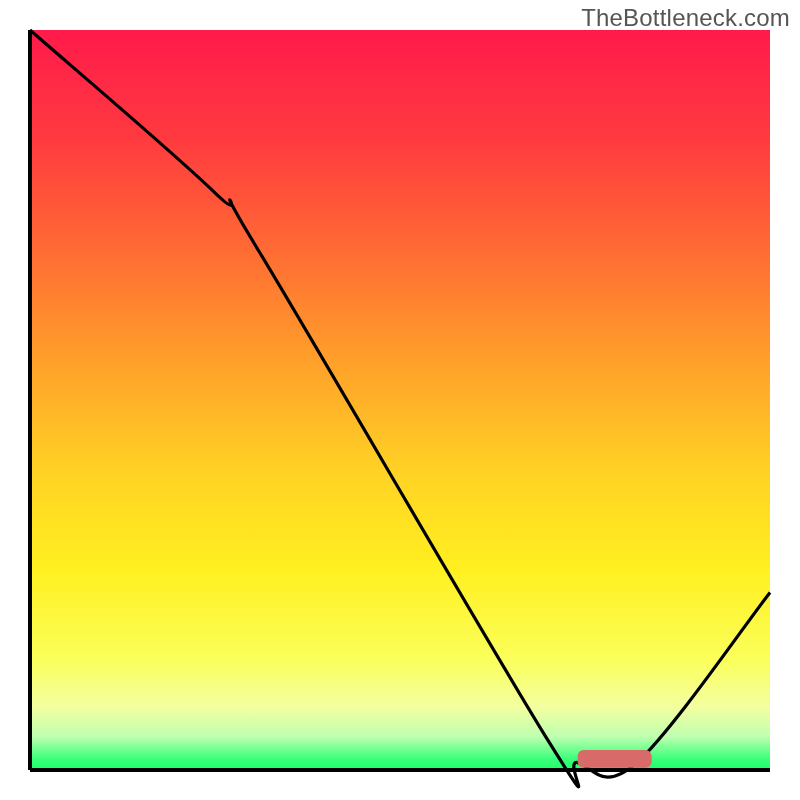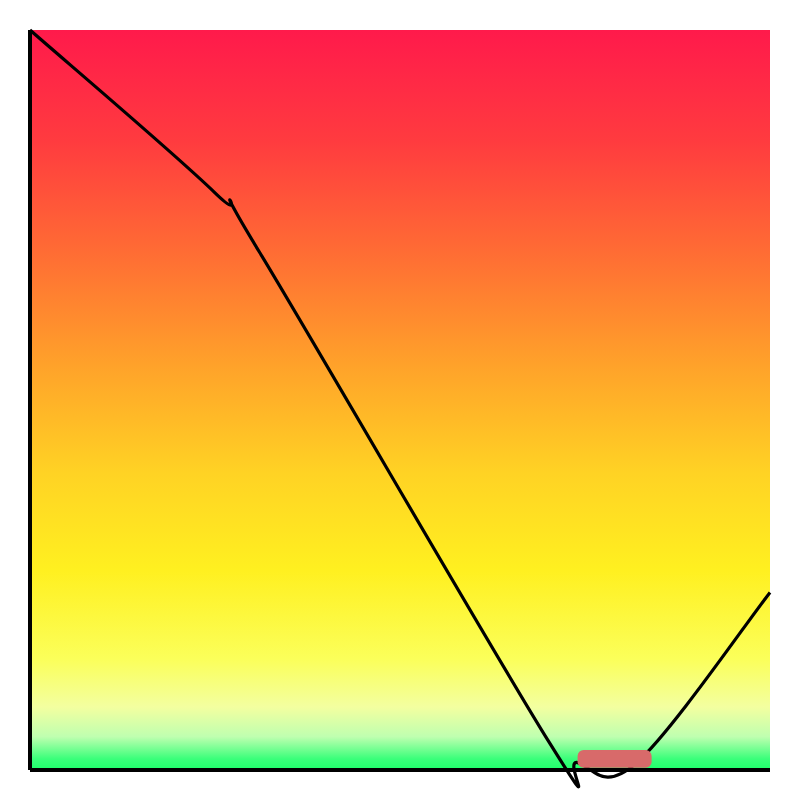--- a/index.html
+++ b/index.html
@@ -45,20 +45,21 @@
   }
   .axis {
     stroke: #000000;
     stroke-width: 4;
   }
 </style>
 </head>
 <body>
 
 <div class="outer">
+  <div class="watermark">TheBottleneck.com</div>
 
   <svg class="plot" viewBox="0 0 800 800">
     <defs>
       <linearGradient id="bg-grad" x1="0" y1="0" x2="0" y2="1">
           <stop offset="0%" stop-color="#ff1a4b"></stop>
           <stop offset="15%" stop-color="#ff3b3f"></stop>
           <stop offset="30%" stop-color="#ff6c34"></stop>
           <stop offset="45%" stop-color="#ffa12a"></stop>
           <stop offset="60%" stop-color="#ffd324"></stop>
           <stop offset="73%" stop-color="#fff020"></stop>

